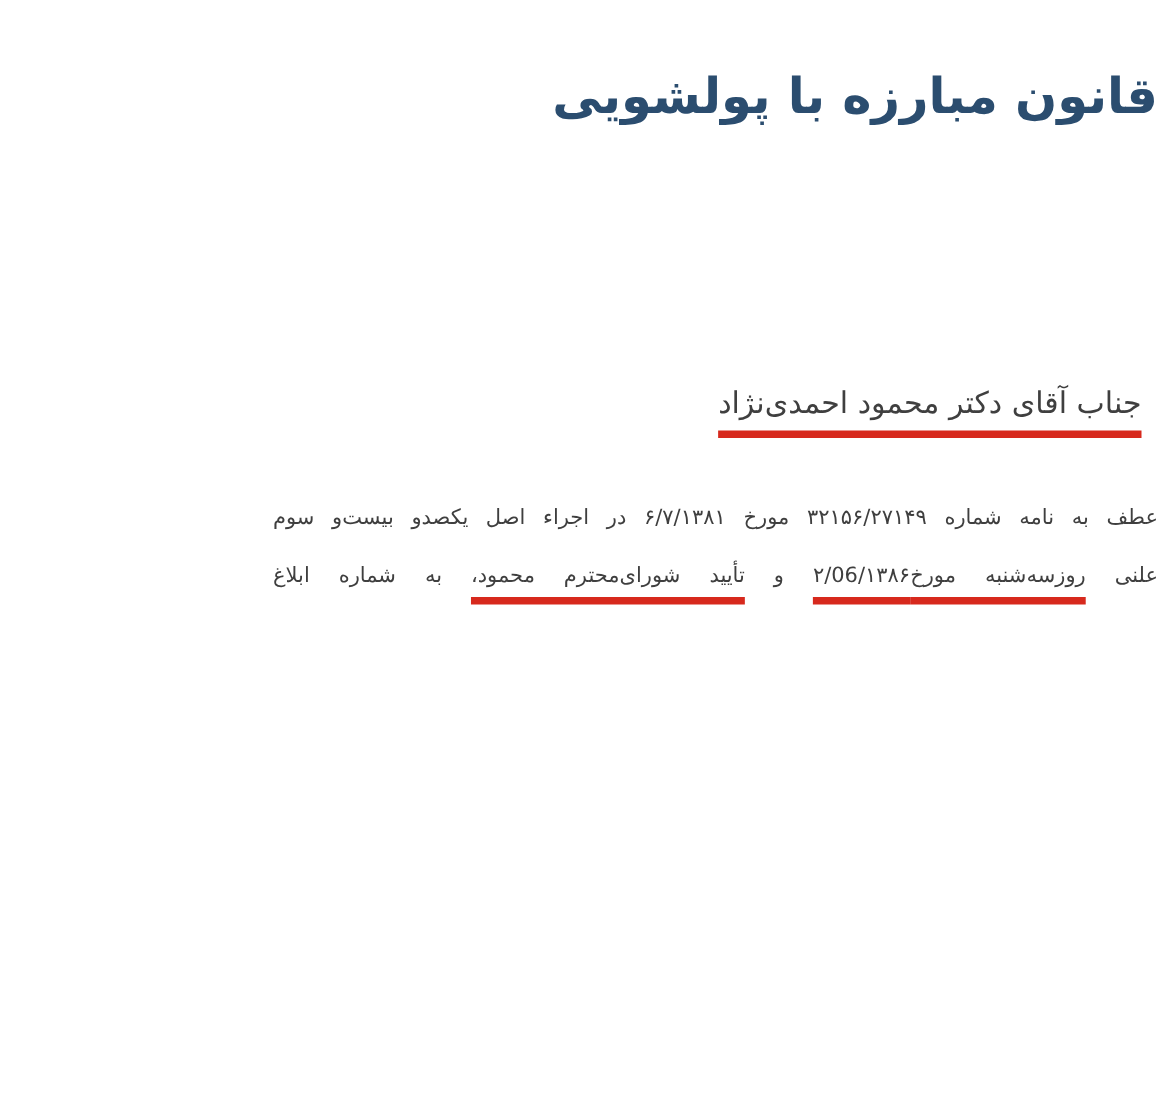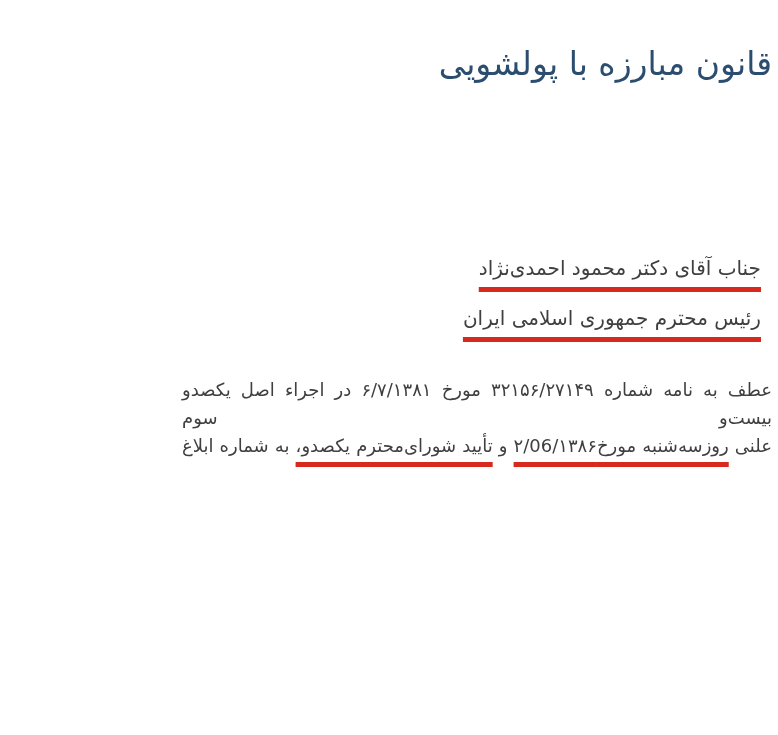--- a/index.html
+++ b/index.html
@@ -25,35 +25,35 @@
   }
   .content{
     width:590px;
     margin-right:6px;
     margin-left:auto;
   }
   .title{
     margin:40px 0 0 0;
     font-size:33px;
     line-height:48px;
-    font-weight:normal;
+    font-weight:bold;
     color:var(--c-title);
     text-align:right;
   }
   .addressee{
     margin-top:155px;
     padding-right:11px;
     font-size:20px;
     line-height:50px;
     color:var(--c-body);
   }
   .paragraph{
     margin-top:33px;
-    font-size:18px;
-    line-height:28px;
+    font-size:14px;
+    line-height:39px;
     color:var(--c-body);
   }
   .p-line{
     text-align:justify;
     text-align-last:right;
   }
   .p-line.p-justify{
     text-align-last:justify;
   }
   .u-red{
@@ -70,24 +70,21 @@
 
 <div class="page">
   <div class="content">
 
     <h1 class="title">قانون مبارزه با پولشویی</h1>
 
     <div class="addressee">
       <div>
         <span class="u-red u-offset-lg">جناب آقای دکتر محمود احمدی‌نژاد</span>
       </div>
-      <div>
-        <span class="u-red u-offset-lg">رئیس محترم جمهوری اسلامی ایران</span>
-      </div>
     </div>
 
     <div class="paragraph">
         <div class="p-line p-justify"><span>عطف به نامه شماره ۳۲۱۵۶/۲۷۱۴۹ مورخ ۶/۷/۱۳۸۱ در اجراء اصل یکصدو بیست‌و سوم</span></div>
-        <div class="p-line p-justify"><span>علنی </span><span class="u-red u-offset-md">روزسه‌شنبه مورخ۲/06/۱۳۸۶</span><span> و </span><span class="u-red u-offset-md">تأیید شورای‌محترم یکصدو،</span><span> به شماره ابلاغ</span></div>
+        <div class="p-line p-justify"><span>علنی </span><span class="u-red u-offset-md">روزسه‌شنبه مورخ۲/06/۱۳۸۶</span><span> و </span><span class="u-red u-offset-md">تأیید شورای‌محترم محمود،</span><span> به شماره ابلاغ</span></div>
       </div>
 
   </div>
 </div>
 
 </body></html>

